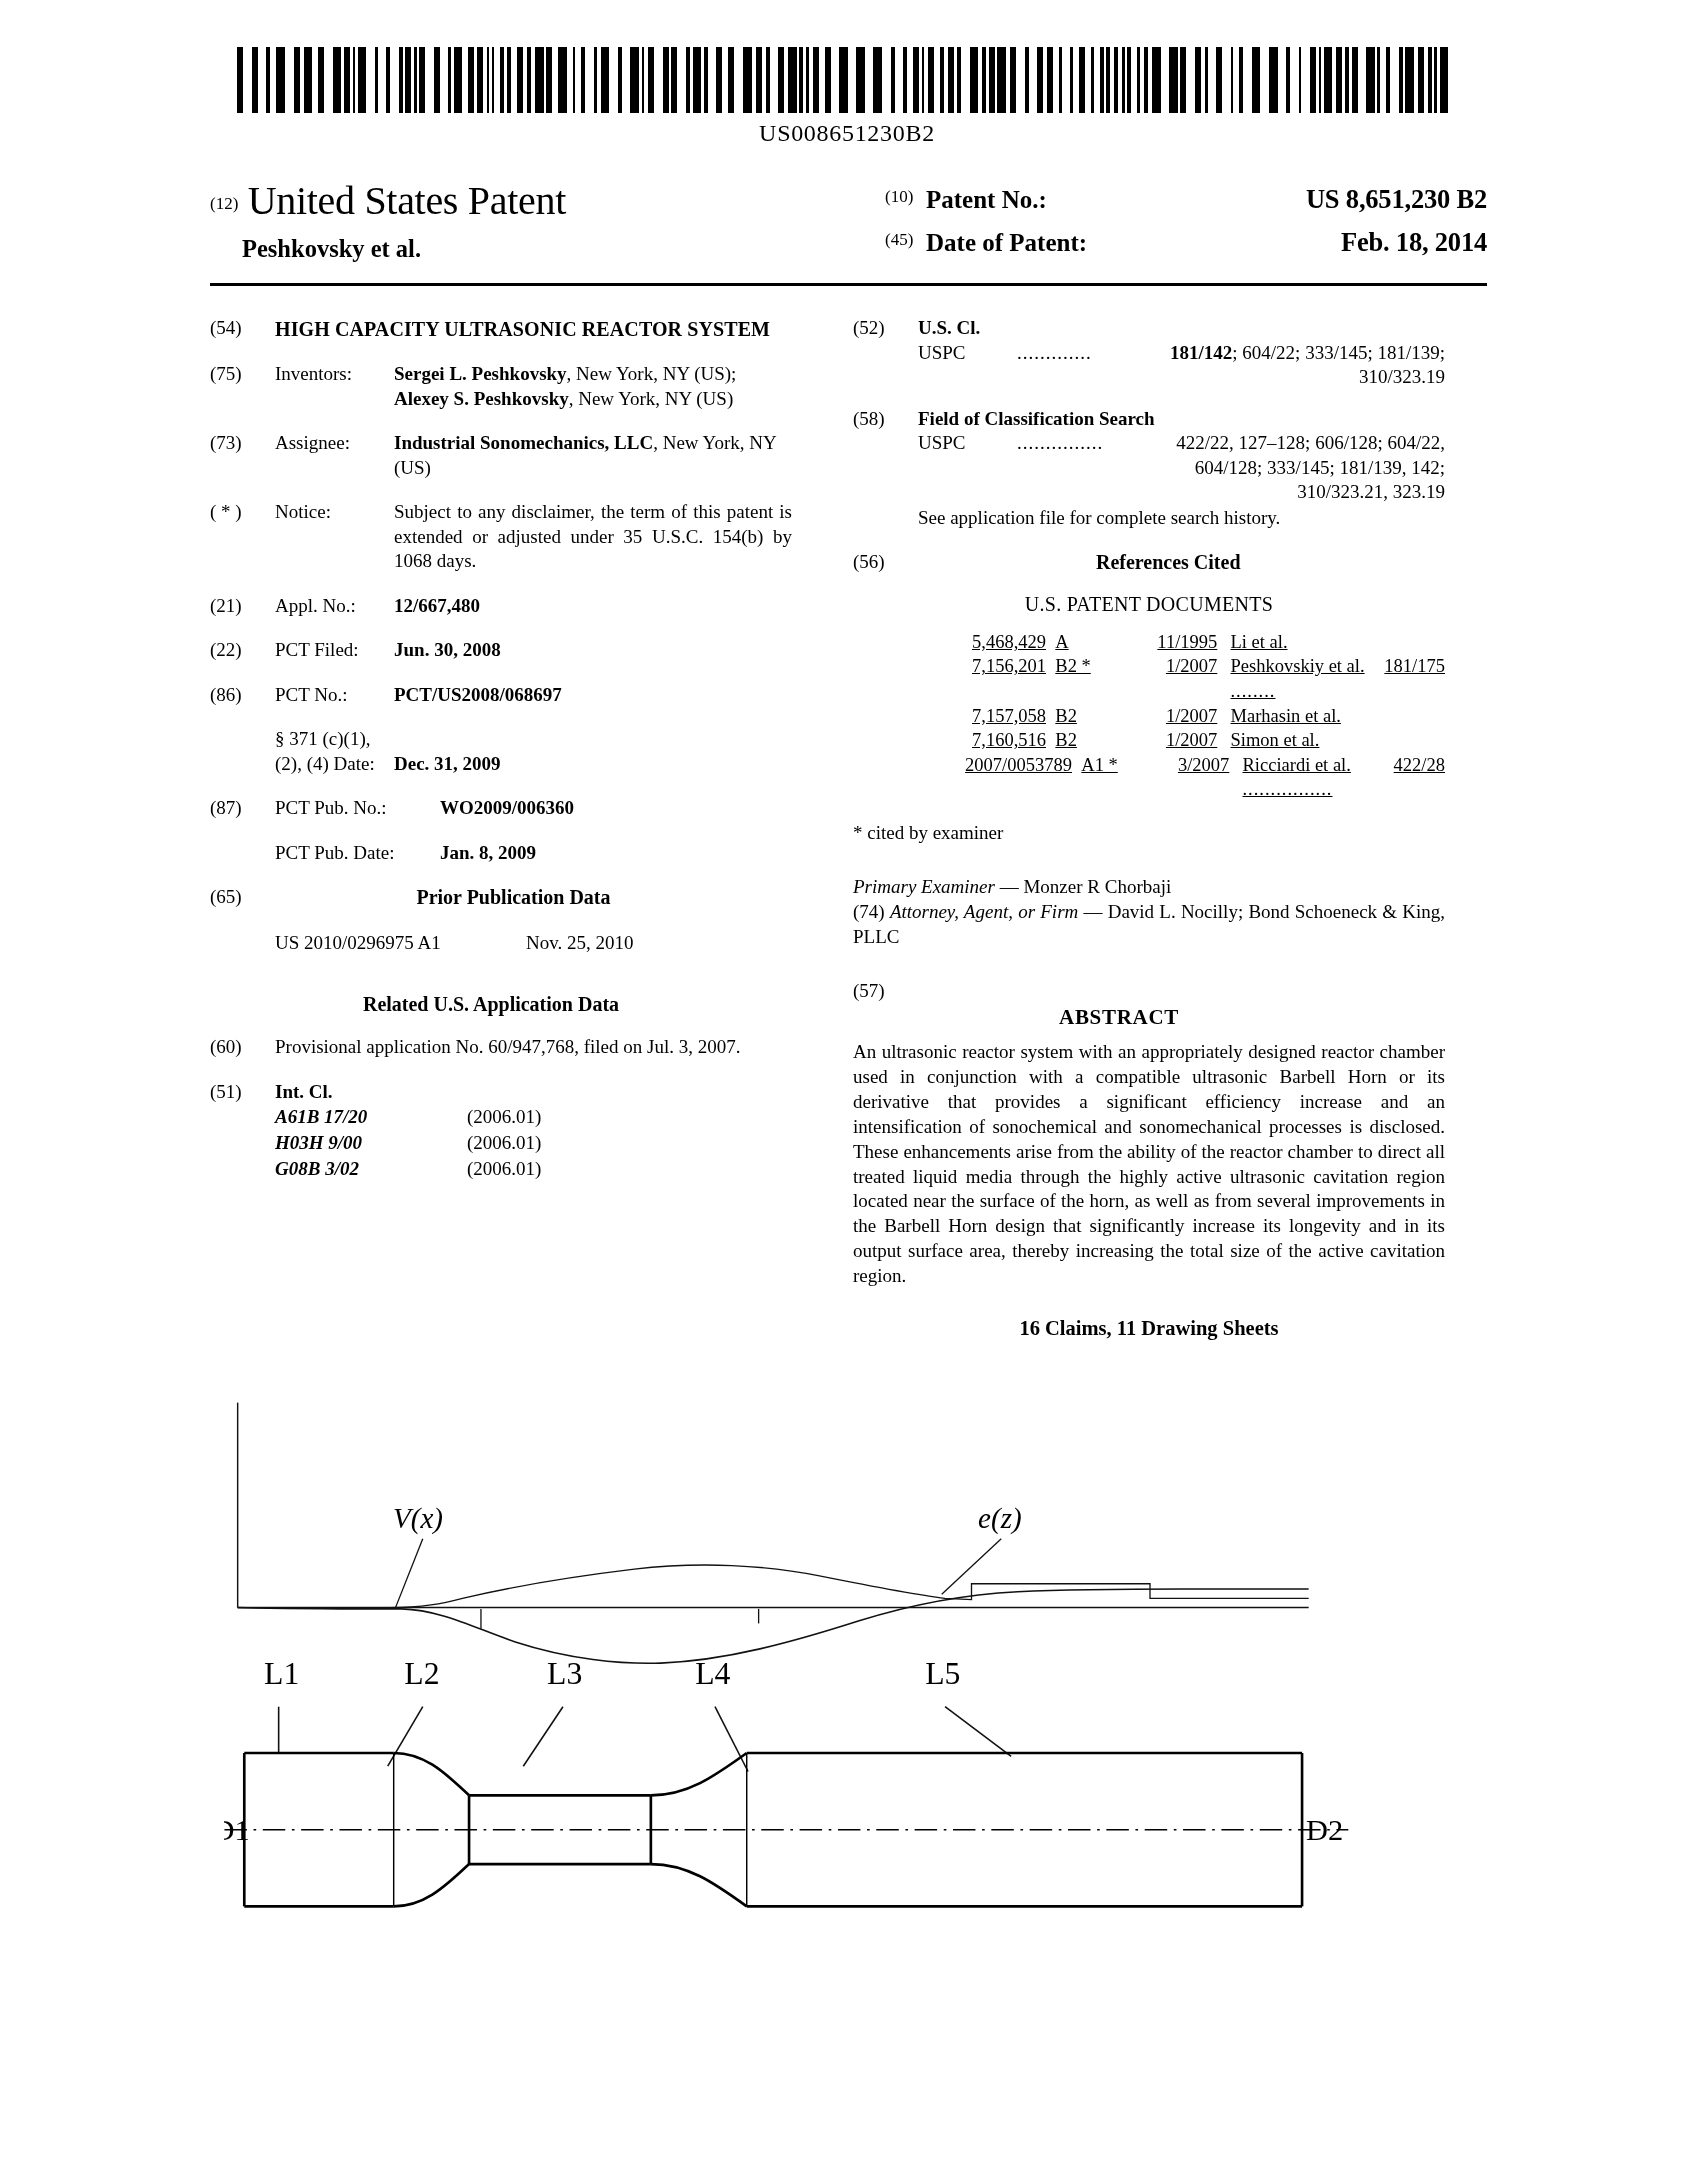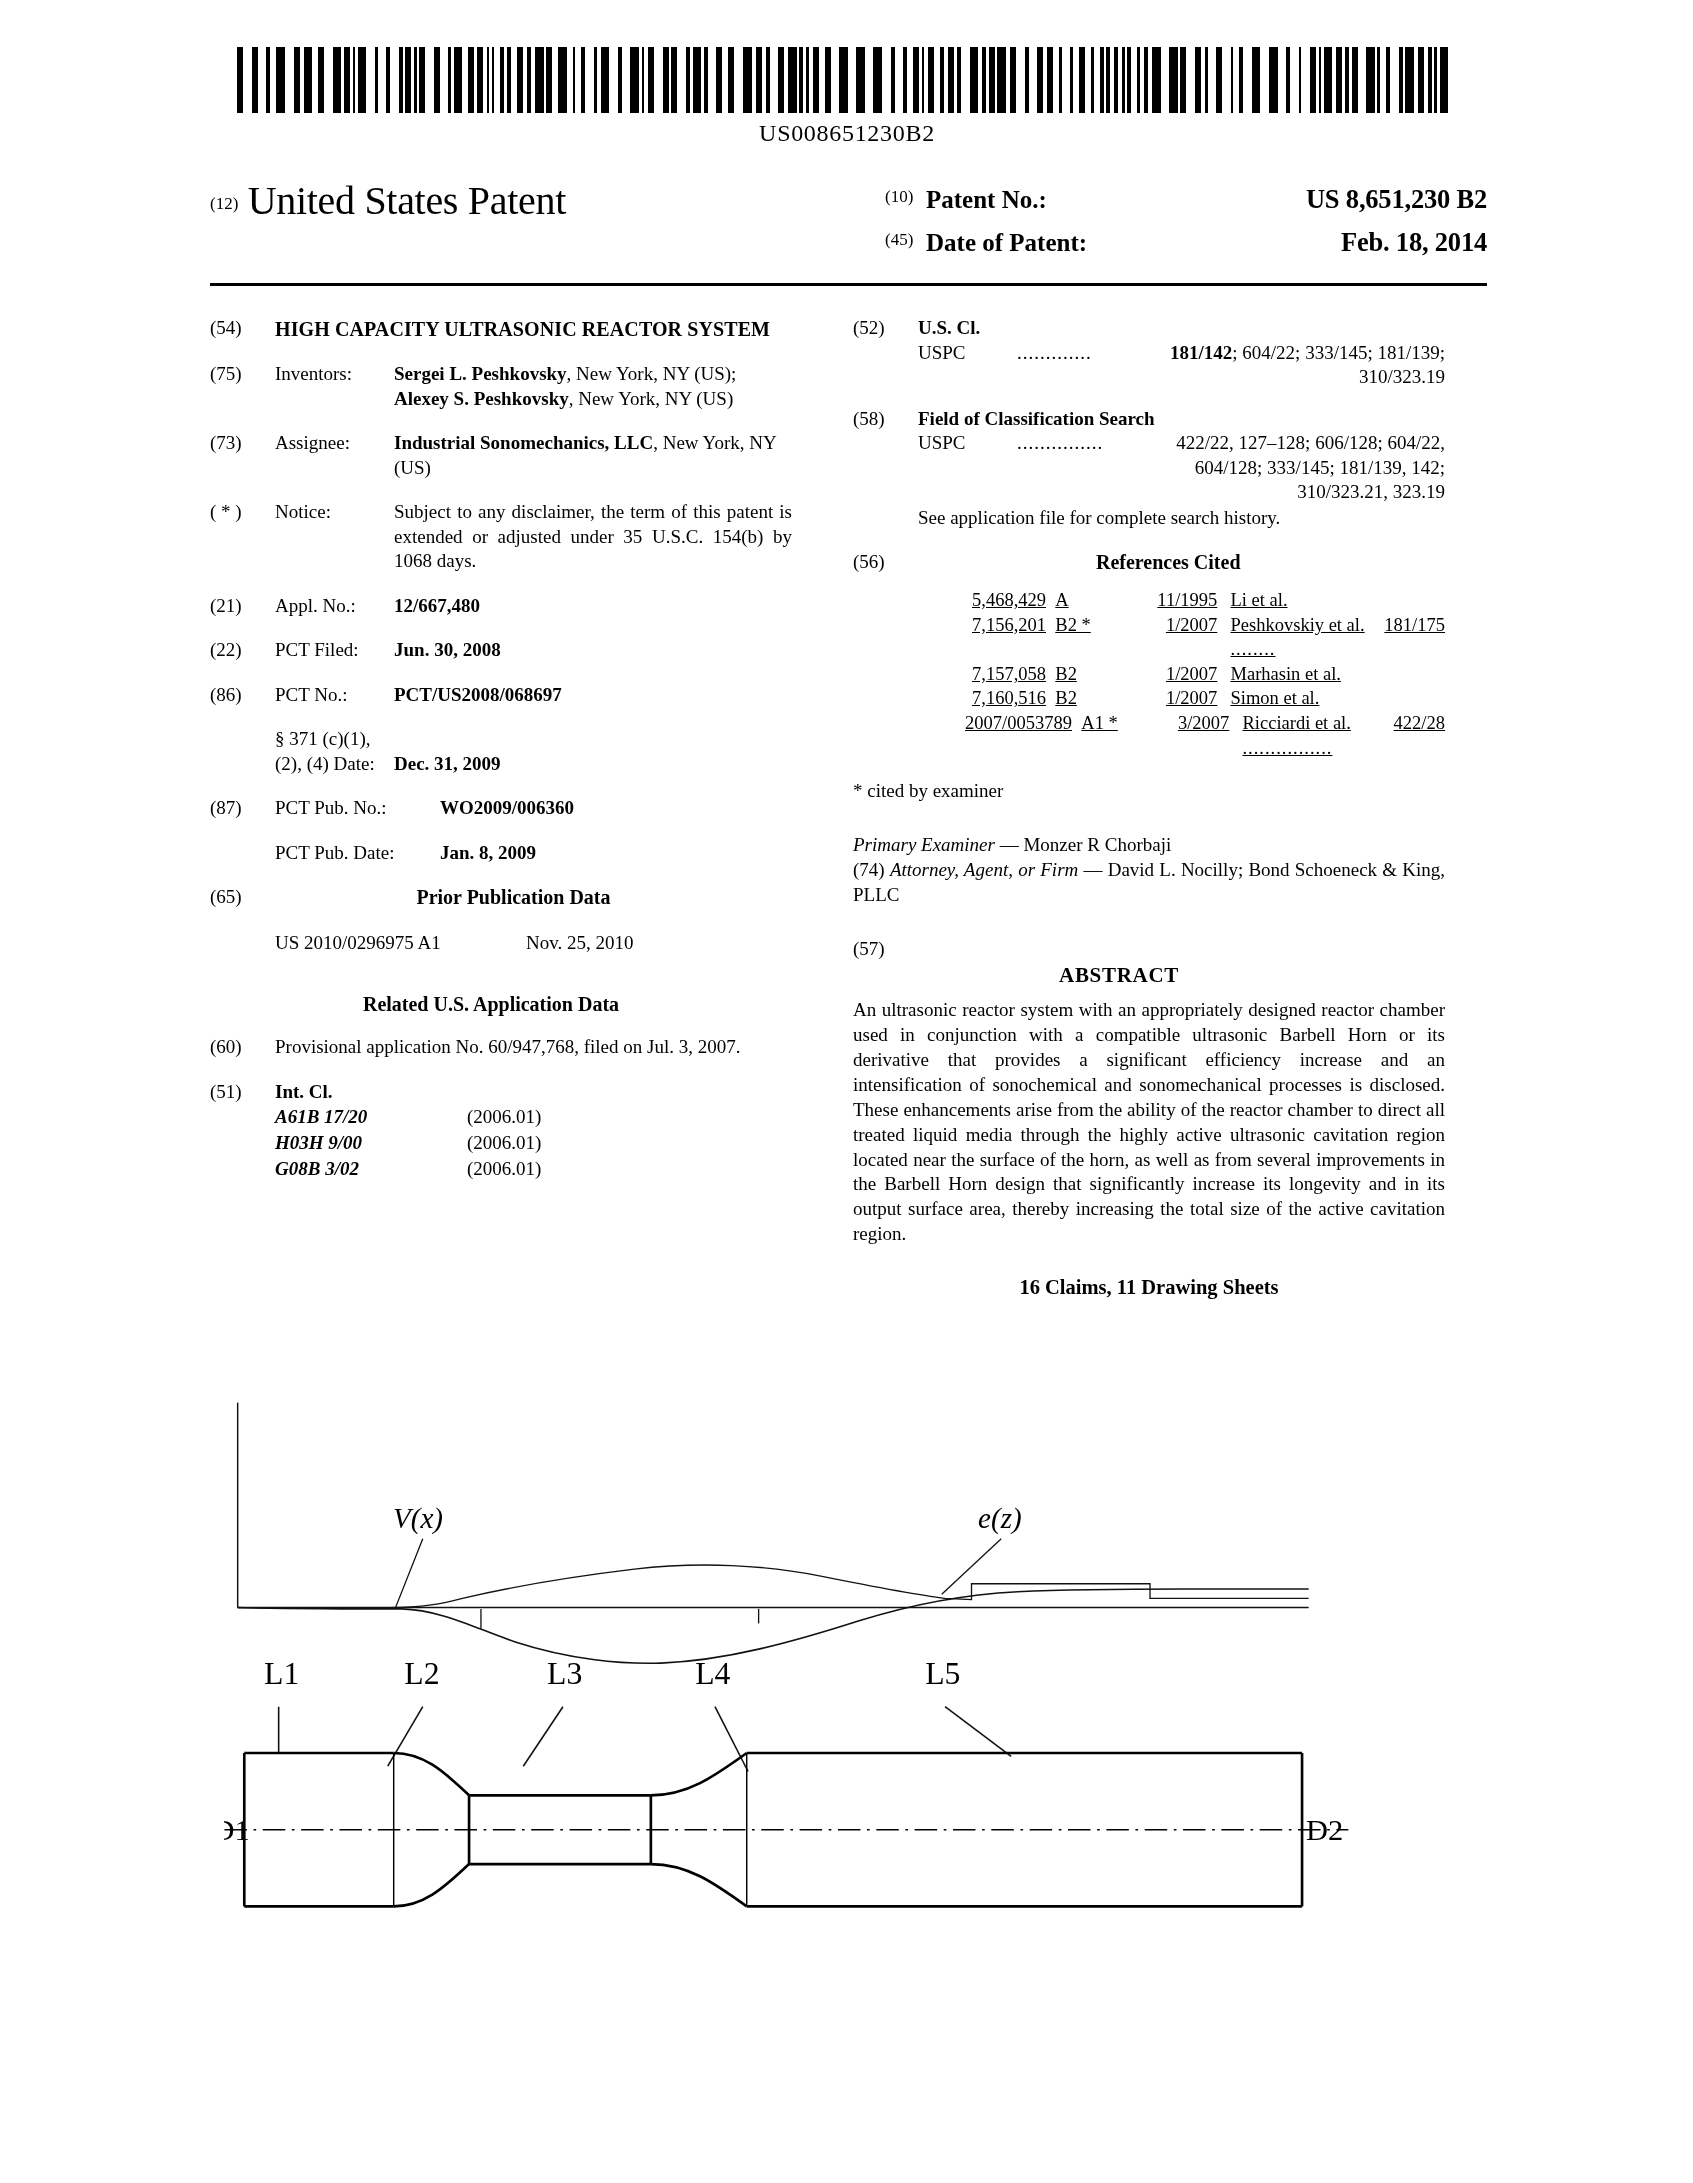--- a/index.html
+++ b/index.html
@@ -259,20 +259,21 @@
 <body>
 
 <div id="barcode-block">
   <div id="barcode-bars"><i style="width:6px"></i><i style="width:8.6px;background:transparent"></i><i style="width:6px"></i><i style="width:8.6px;background:transparent"></i><i style="width:4px"></i><i style="width:6px;background:transparent"></i><i style="width:8.6px"></i><i style="width:8.6px;background:transparent"></i><i style="width:6px"></i><i style="width:4px;background:transparent"></i><i style="width:8.6px"></i><i style="width:6px;background:transparent"></i><i style="width:6px"></i><i style="width:8.6px;background:transparent"></i><i style="width:8.6px"></i><i style="width:2.6px;background:transparent"></i><i style="width:6px"></i><i style="width:2.6px;background:transparent"></i><i style="width:2.6px"></i><i style="width:2.6px;background:transparent"></i><i style="width:8.6px"></i><i style="width:8.6px;background:transparent"></i><i style="width:2.6px"></i><i style="width:8.6px;background:transparent"></i><i style="width:4px"></i><i style="width:8.6px;background:transparent"></i><i style="width:4px"></i><i style="width:2.6px;background:transparent"></i><i style="width:6px"></i><i style="width:2.6px;background:transparent"></i><i style="width:2.6px"></i><i style="width:2.6px;background:transparent"></i><i style="width:6px"></i><i style="width:8.6px;background:transparent"></i><i style="width:6px"></i><i style="width:8.6px;background:transparent"></i><i style="width:2.6px"></i><i style="width:2.6px;background:transparent"></i><i style="width:8.6px"></i><i style="width:6px;background:transparent"></i><i style="width:6px"></i><i style="width:2.6px;background:transparent"></i><i style="width:6px"></i><i style="width:4px;background:transparent"></i><i style="width:2.6px"></i><i style="width:2.6px;background:transparent"></i><i style="width:2.6px"></i><i style="width:6px;background:transparent"></i><i style="width:4px"></i><i style="width:2.6px;background:transparent"></i><i style="width:4px"></i><i style="width:6px;background:transparent"></i><i style="width:6px"></i><i style="width:4px;background:transparent"></i><i style="width:4px"></i><i style="width:4px;background:transparent"></i><i style="width:8.6px"></i><i style="width:2.6px;background:transparent"></i><i style="width:6px"></i><i style="width:6px;background:transparent"></i><i style="width:8.6px"></i><i style="width:6px;background:transparent"></i><i style="width:2.6px"></i><i style="width:6px;background:transparent"></i><i style="width:4px"></i><i style="width:8.6px;background:transparent"></i><i style="width:2.6px"></i><i style="width:4px;background:transparent"></i><i style="width:8.6px"></i><i style="width:8.6px;background:transparent"></i><i style="width:4px"></i><i style="width:8.6px;background:transparent"></i><i style="width:8.6px"></i><i style="width:2.6px;background:transparent"></i><i style="width:2.6px"></i><i style="width:4px;background:transparent"></i><i style="width:6px"></i><i style="width:8.6px;background:transparent"></i><i style="width:6px"></i><i style="width:2.6px;background:transparent"></i><i style="width:6px"></i><i style="width:8.6px;background:transparent"></i><i style="width:4px"></i><i style="width:2.6px;background:transparent"></i><i style="width:8.6px"></i><i style="width:2.6px;background:transparent"></i><i style="width:4px"></i><i style="width:8.6px;background:transparent"></i><i style="width:6px"></i><i style="width:6px;background:transparent"></i><i style="width:6px"></i><i style="width:8.6px;background:transparent"></i><i style="width:8.6px"></i><i style="width:4px;background:transparent"></i><i style="width:6px"></i><i style="width:4px;background:transparent"></i><i style="width:4px"></i><i style="width:8.6px;background:transparent"></i><i style="width:6px"></i><i style="width:4px;background:transparent"></i><i style="width:8.6px"></i><i style="width:2.6px;background:transparent"></i><i style="width:4px"></i><i style="width:2.6px;background:transparent"></i><i style="width:2.6px"></i><i style="width:4px;background:transparent"></i><i style="width:6px"></i><i style="width:6px;background:transparent"></i><i style="width:6px"></i><i style="width:8.6px;background:transparent"></i><i style="width:8.6px"></i><i style="width:8.6px;background:transparent"></i><i style="width:8.6px"></i><i style="width:8.6px;background:transparent"></i><i style="width:8.6px"></i><i style="width:8.6px;background:transparent"></i><i style="width:4px"></i><i style="width:8.6px;background:transparent"></i><i style="width:4px"></i><i style="width:6px;background:transparent"></i><i style="width:6px"></i><i style="width:2.6px;background:transparent"></i><i style="width:2.6px"></i><i style="width:4px;background:transparent"></i><i style="width:6px"></i><i style="width:6px;background:transparent"></i><i style="width:4px"></i><i style="width:4px;background:transparent"></i><i style="width:6px"></i><i style="width:2.6px;background:transparent"></i><i style="width:4px"></i><i style="width:8.6px;background:transparent"></i><i style="width:8.6px"></i><i style="width:4px;background:transparent"></i><i style="width:4px"></i><i style="width:2.6px;background:transparent"></i><i style="width:6px"></i><i style="width:2.6px;background:transparent"></i><i style="width:8.6px"></i><i style="width:4px;background:transparent"></i><i style="width:6px"></i><i style="width:8.6px;background:transparent"></i><i style="width:4px"></i><i style="width:8.6px;background:transparent"></i><i style="width:6px"></i><i style="width:4px;background:transparent"></i><i style="width:6px"></i><i style="width:6px;background:transparent"></i><i style="width:2.6px"></i><i style="width:8.6px;background:transparent"></i><i style="width:2.6px"></i><i style="width:6px;background:transparent"></i><i style="width:6px"></i><i style="width:6px;background:transparent"></i><i style="width:2.6px"></i><i style="width:6px;background:transparent"></i><i style="width:4px"></i><i style="width:2.6px;background:transparent"></i><i style="width:4px"></i><i style="width:4px;background:transparent"></i><i style="width:4px"></i><i style="width:4px;background:transparent"></i><i style="width:2.6px"></i><i style="width:2.6px;background:transparent"></i><i style="width:4px"></i><i style="width:6px;background:transparent"></i><i style="width:2.6px"></i><i style="width:4px;background:transparent"></i><i style="width:4px"></i><i style="width:4px;background:transparent"></i><i style="width:8.6px"></i><i style="width:8.6px;background:transparent"></i><i style="width:8.6px"></i><i style="width:2.6px;background:transparent"></i><i style="width:6px"></i><i style="width:8.6px;background:transparent"></i><i style="width:6px"></i><i style="width:4px;background:transparent"></i><i style="width:2.6px"></i><i style="width:8.6px;background:transparent"></i><i style="width:6px"></i><i style="width:8.6px;background:transparent"></i><i style="width:2.6px"></i><i style="width:6px;background:transparent"></i><i style="width:4px"></i><i style="width:8.6px;background:transparent"></i><i style="width:8.6px"></i><i style="width:8.6px;background:transparent"></i><i style="width:8.6px"></i><i style="width:8.6px;background:transparent"></i><i style="width:4px"></i><i style="width:8.6px;background:transparent"></i><i style="width:2.6px"></i><i style="width:8.6px;background:transparent"></i><i style="width:6px"></i><i style="width:2.6px;background:transparent"></i><i style="width:2.6px"></i><i style="width:2.6px;background:transparent"></i><i style="width:8.6px"></i><i style="width:4px;background:transparent"></i><i style="width:6px"></i><i style="width:2.6px;background:transparent"></i><i style="width:4px"></i><i style="width:2.6px;background:transparent"></i><i style="width:6px"></i><i style="width:8.6px;background:transparent"></i><i style="width:8.6px"></i><i style="width:2.6px;background:transparent"></i><i style="width:2.6px"></i><i style="width:6px;background:transparent"></i><i style="width:4px"></i><i style="width:8.6px;background:transparent"></i><i style="width:4px"></i><i style="width:2.6px;background:transparent"></i><i style="width:8.6px"></i><i style="width:4px;background:transparent"></i><i style="width:6px"></i><i style="width:4px;background:transparent"></i><i style="width:4px"></i><i style="width:2.6px;background:transparent"></i><i style="width:2.6px"></i><i style="width:2.6px;background:transparent"></i><i style="width:8.6px"></i><i style="width:8.6px;background:transparent"></i></div>
   <div id="barcode-number">US008651230B2</div>
 </div>
 
 <div id="masthead">
   <div class="mast-left">
     <span class="mast-code">(12)</span><span id="patent-office-title">United States Patent</span>
+    <div id="applicant-line">Peshkovsky et al.</div>
   </div>
   <div class="mast-right">
     <div class="mast-row">
       <span class="code">(10)</span>
       <span class="lbl">Patent No.:</span>
       <span class="val">US 8,651,230 B2</span>
     </div>
     <div class="mast-row">
       <span class="code">(45)</span>
       <span class="lbl">Date of Patent:</span>
@@ -417,20 +418,21 @@
       <div class="uspc-cont">310/323.21, 323.19</div>
       <div style="margin-top:1.3px">See application file for complete search history.</div>
     </span>
   </div>
 
   <div class="item" style="margin-bottom:5.3px">
     <span class="num">(56)</span>
     <span class="body ctr-head" style="padding-right:26.5px">References Cited</span>
   </div>
 
+  <div class="ctr-head" style="font-weight:normal;font-size:20px;letter-spacing:0.3px;margin-top:16px">U.S. PATENT DOCUMENTS</div>
 
   <div id="refs-table">
     <div class="ref-row">
       <span class="rnum">5,468,429</span>
       <span class="rkind">A</span>
       <span class="rdate">11/1995</span>
       <span class="rname">Li et al.</span>
       <span class="rcls"></span>
     </div>
     <div class="ref-row">

